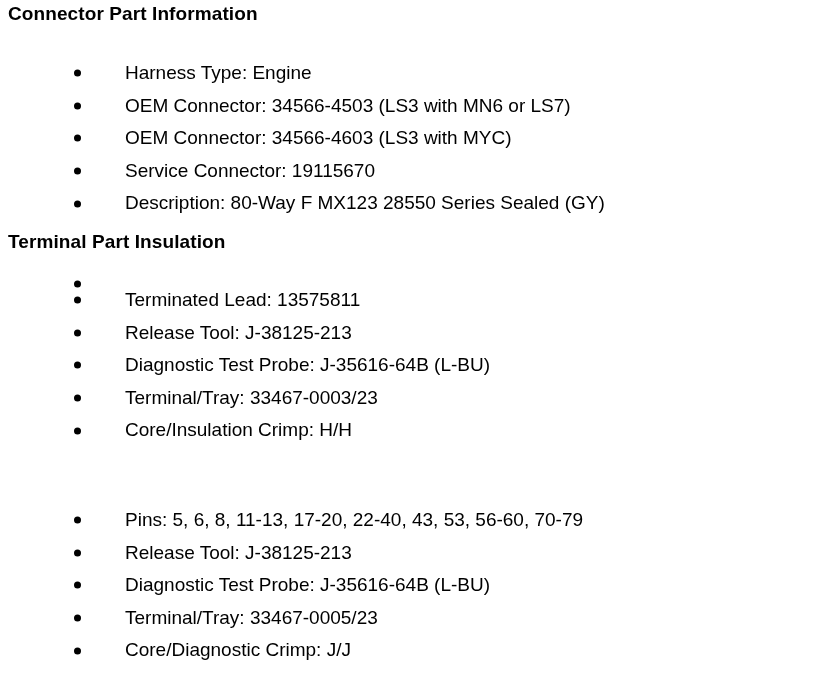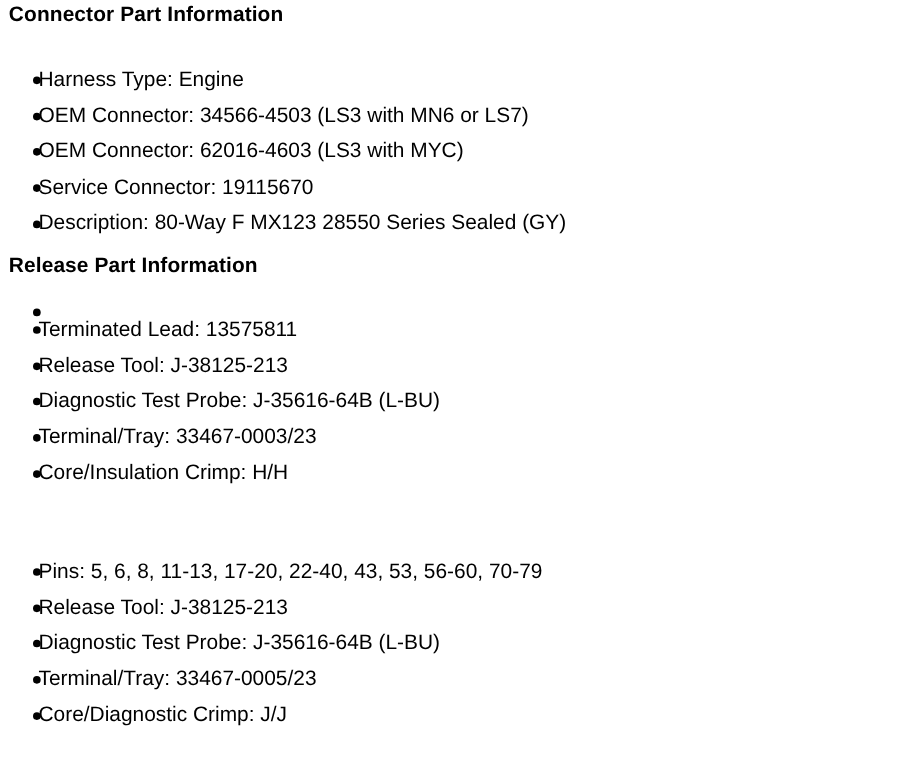--- a/index.html
+++ b/index.html
@@ -45,25 +45,26 @@
     margin: 0;
     padding: 0;
     position: absolute;
   }
   #list-connector { left: 0; top: 57px; }
   #list-terminal-1 { left: 0; top: 284px; }
   #list-terminal-2 { left: 0; top: 504px; }
 
   .bullet-item {
     position: relative;
-    padding-left: 35px;
+    padding-left: 81px;
     font-size: 19px;
     line-height: 32.6px;
     white-space: nowrap;
     color: #000000;
+    margin-left: 44px;
   }
   .bullet-item .dot {
     position: absolute;
     left: 30px;
     top: 50%;
     transform: translateY(-50%);
     width: 7px;
     height: 7px;
     background: #000000;
     border-radius: 50%;
@@ -84,33 +85,33 @@
     <li class="bullet-item">
       <span class="dot"></span>
       <span class="bullet-text">Harness Type: Engine</span>
     </li>
     <li class="bullet-item">
       <span class="dot"></span>
       <span class="bullet-text">OEM Connector: 34566-4503 (LS3 with MN6 or LS7)</span>
     </li>
     <li class="bullet-item">
       <span class="dot"></span>
-      <span class="bullet-text">OEM Connector: 62016-4603 (LS3 with MYC)</span>
+      <span class="bullet-text">OEM Connector: 34566-4603 (LS3 with MYC)</span>
     </li>
     <li class="bullet-item">
       <span class="dot"></span>
       <span class="bullet-text">Service Connector: 19115670</span>
     </li>
     <li class="bullet-item">
       <span class="dot"></span>
       <span class="bullet-text">Description: 80-Way F MX123 28550 Series Sealed (GY)</span>
     </li>
   </ul>
 
-  <h2 class="section-heading" id="heading-terminal">Release Part Information</h2>
+  <h2 class="section-heading" id="heading-terminal">Terminal Part Insulation</h2>
 
   <ul class="bullet-list" id="list-terminal-1">
     <li class="bullet-item">
       <span class="dot"></span>
     </li>
     <li class="bullet-item">
       <span class="dot"></span>
       <span class="bullet-text">Terminated Lead: 13575811</span>
     </li>
     <li class="bullet-item">

